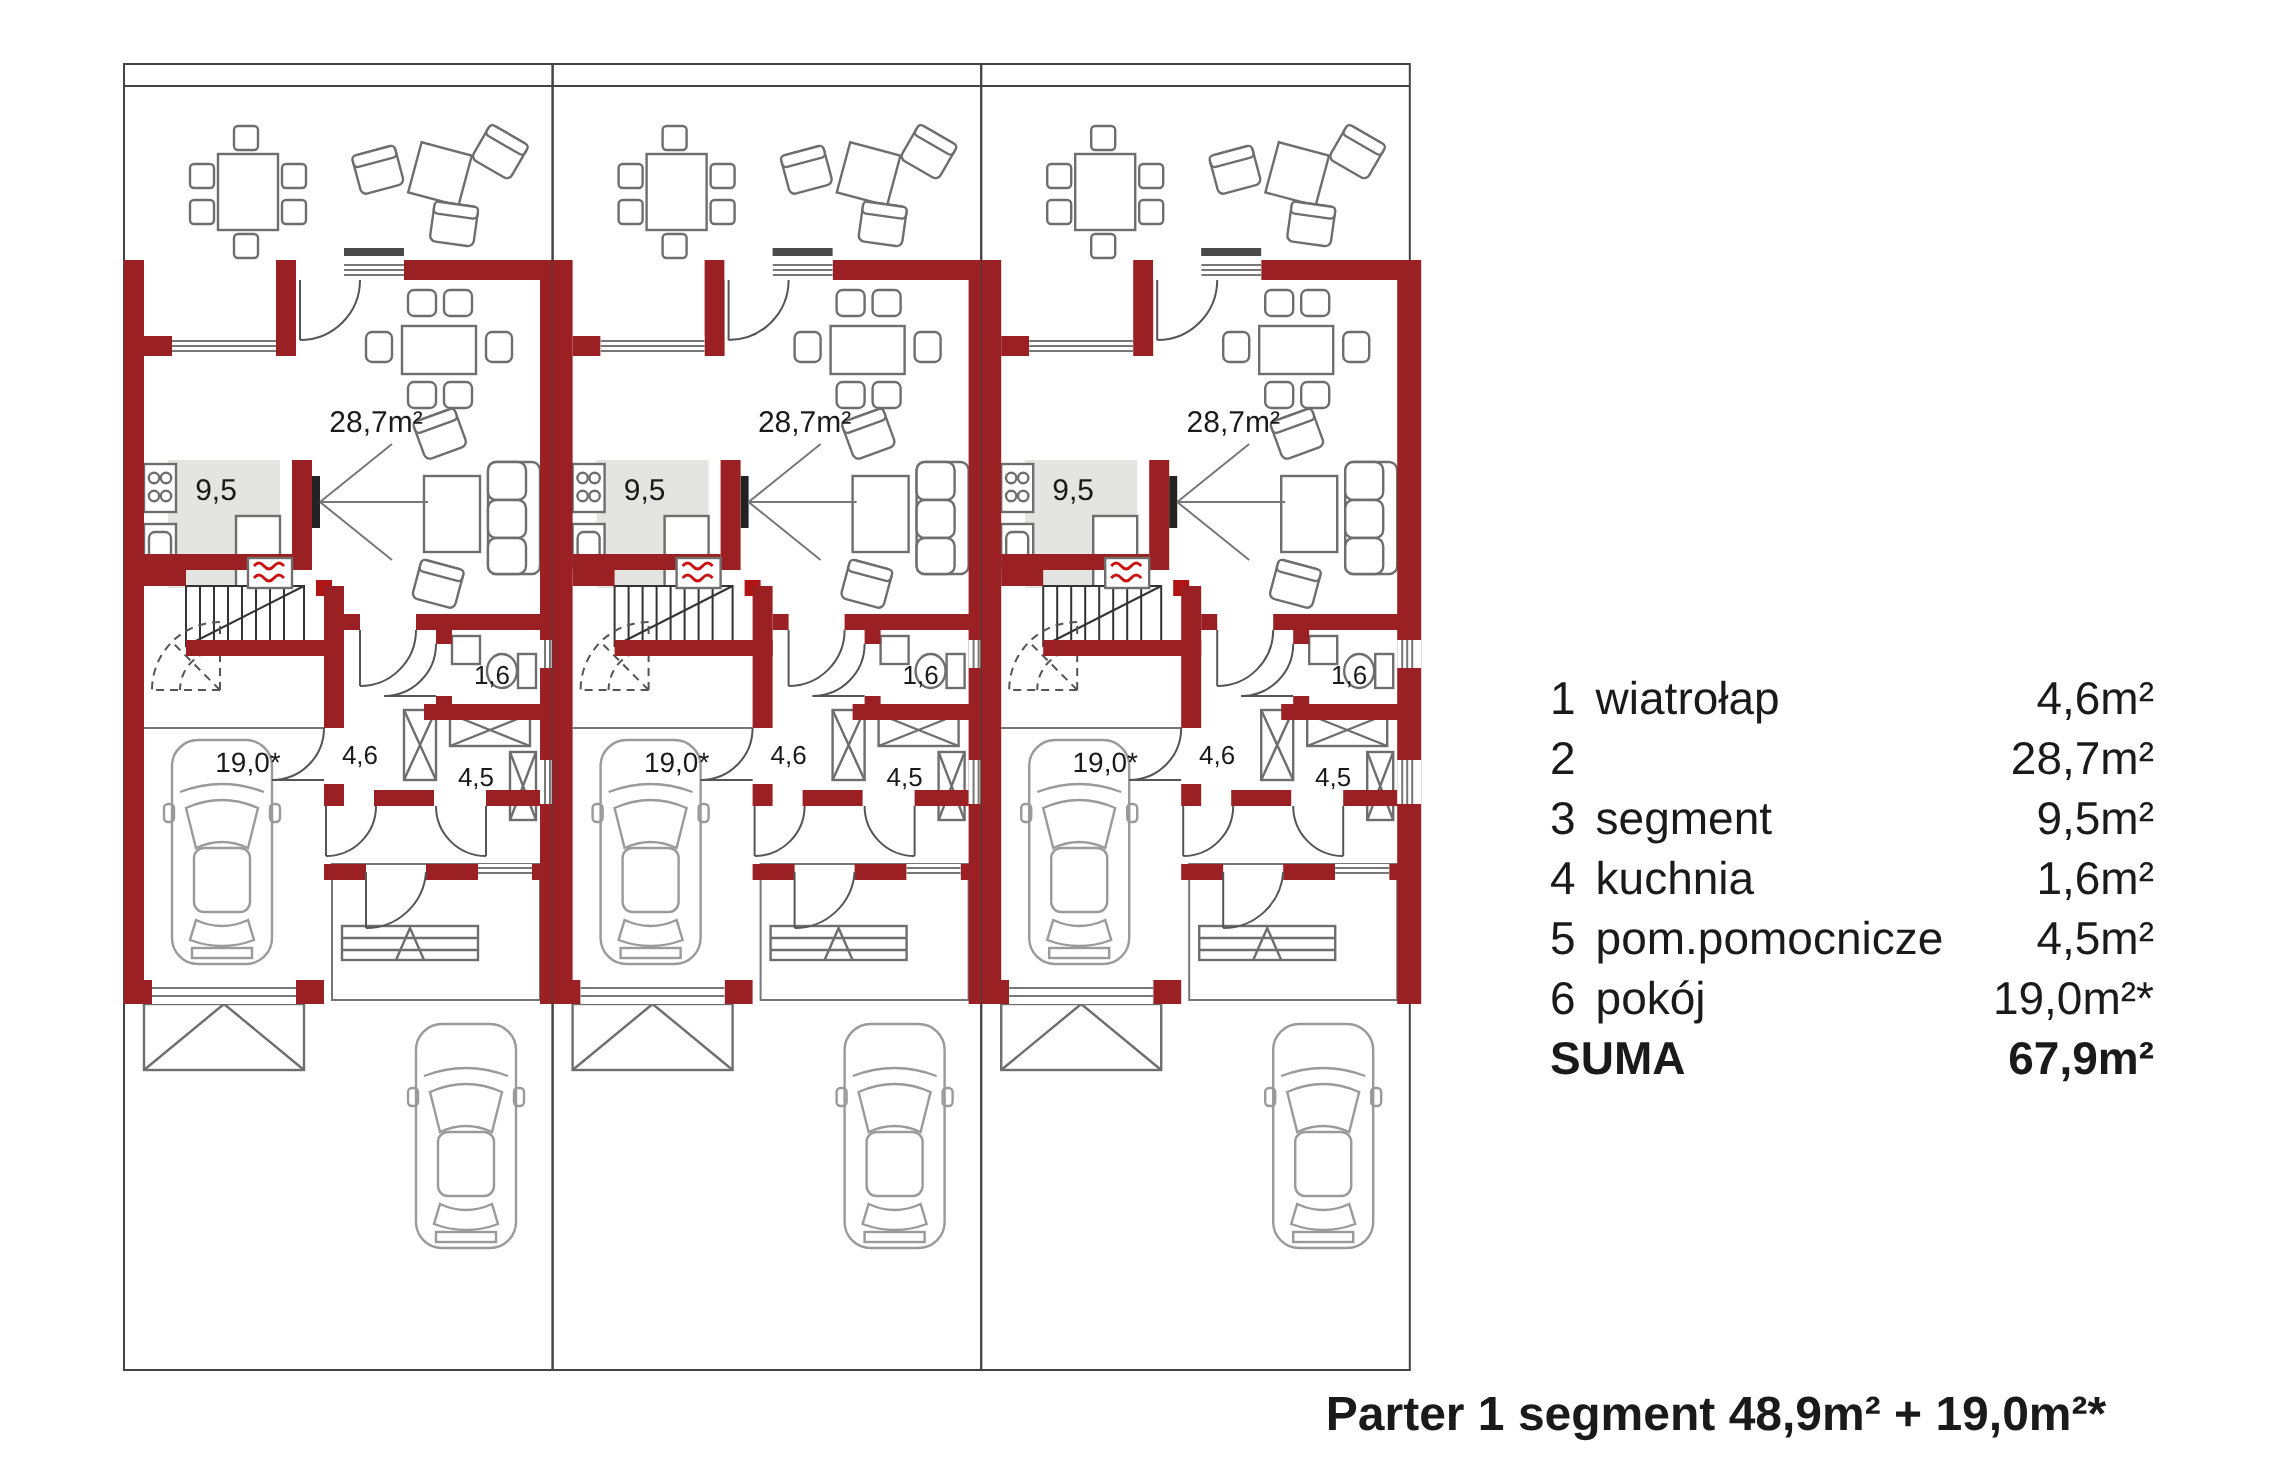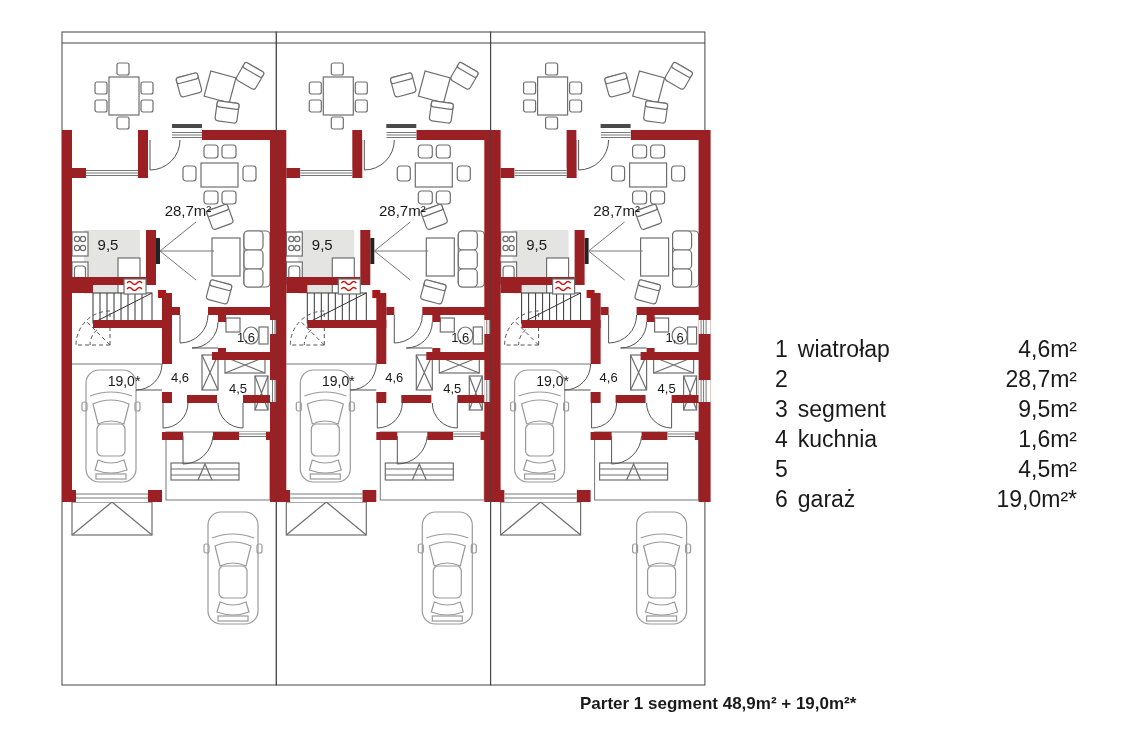--- a/index.html
+++ b/index.html
@@ -21,22 +21,22 @@
   .white{fill:#fff;}
   .tv{fill:#222;}
   .redwave{stroke:#cc1111;stroke-width:1.4;fill:none;}
   .marker{fill:#b01515;}
 
   #legend{position:absolute;left:775px;top:334px;width:302px;}
   .lrow{display:flex;justify-content:space-between;align-items:center;height:30px;
         font-size:23px;line-height:30px;white-space:nowrap;}
   .lrow .nm{display:flex;gap:10px;}
   .lrow.total{font-weight:bold;}
-  #caption{position:absolute;left:580px;top:694px;width:556px;text-align:left;
-           font-size:17px;font-weight:bold;white-space:nowrap;}
+  #caption{position:absolute;left:580px;top:694px;width:556px;text-align:center;
+           font-size:24px;font-weight:bold;white-space:nowrap;}
 </style>
 </head>
 <body>
 
 <div id="stage">
 
 <svg width="1140" height="732" viewBox="0 0 1140 732">
   <defs>
 
     <g id="car">
@@ -314,27 +314,32 @@
   <div class="lrow">
     <span class="nm">
           <span>4</span>
           <span>kuchnia</span>
         </span>
     <span>1,6m²</span>
   </div>
   <div class="lrow">
     <span class="nm">
           <span>5</span>
+          <span>pom.pomocnicze</span>
         </span>
     <span>4,5m²</span>
   </div>
   <div class="lrow">
     <span class="nm">
           <span>6</span>
-          <span>garaż</span>
+          <span>pokój</span>
         </span>
     <span>19,0m²*</span>
   </div>
+  <div class="lrow total">
+    <span>SUMA</span>
+    <span>67,9m²</span>
+  </div>
 </div>
 
 <div id="caption">Parter 1 segment 48,9m² + 19,0m²*</div>
 
 </div>
 
 </body></html>

